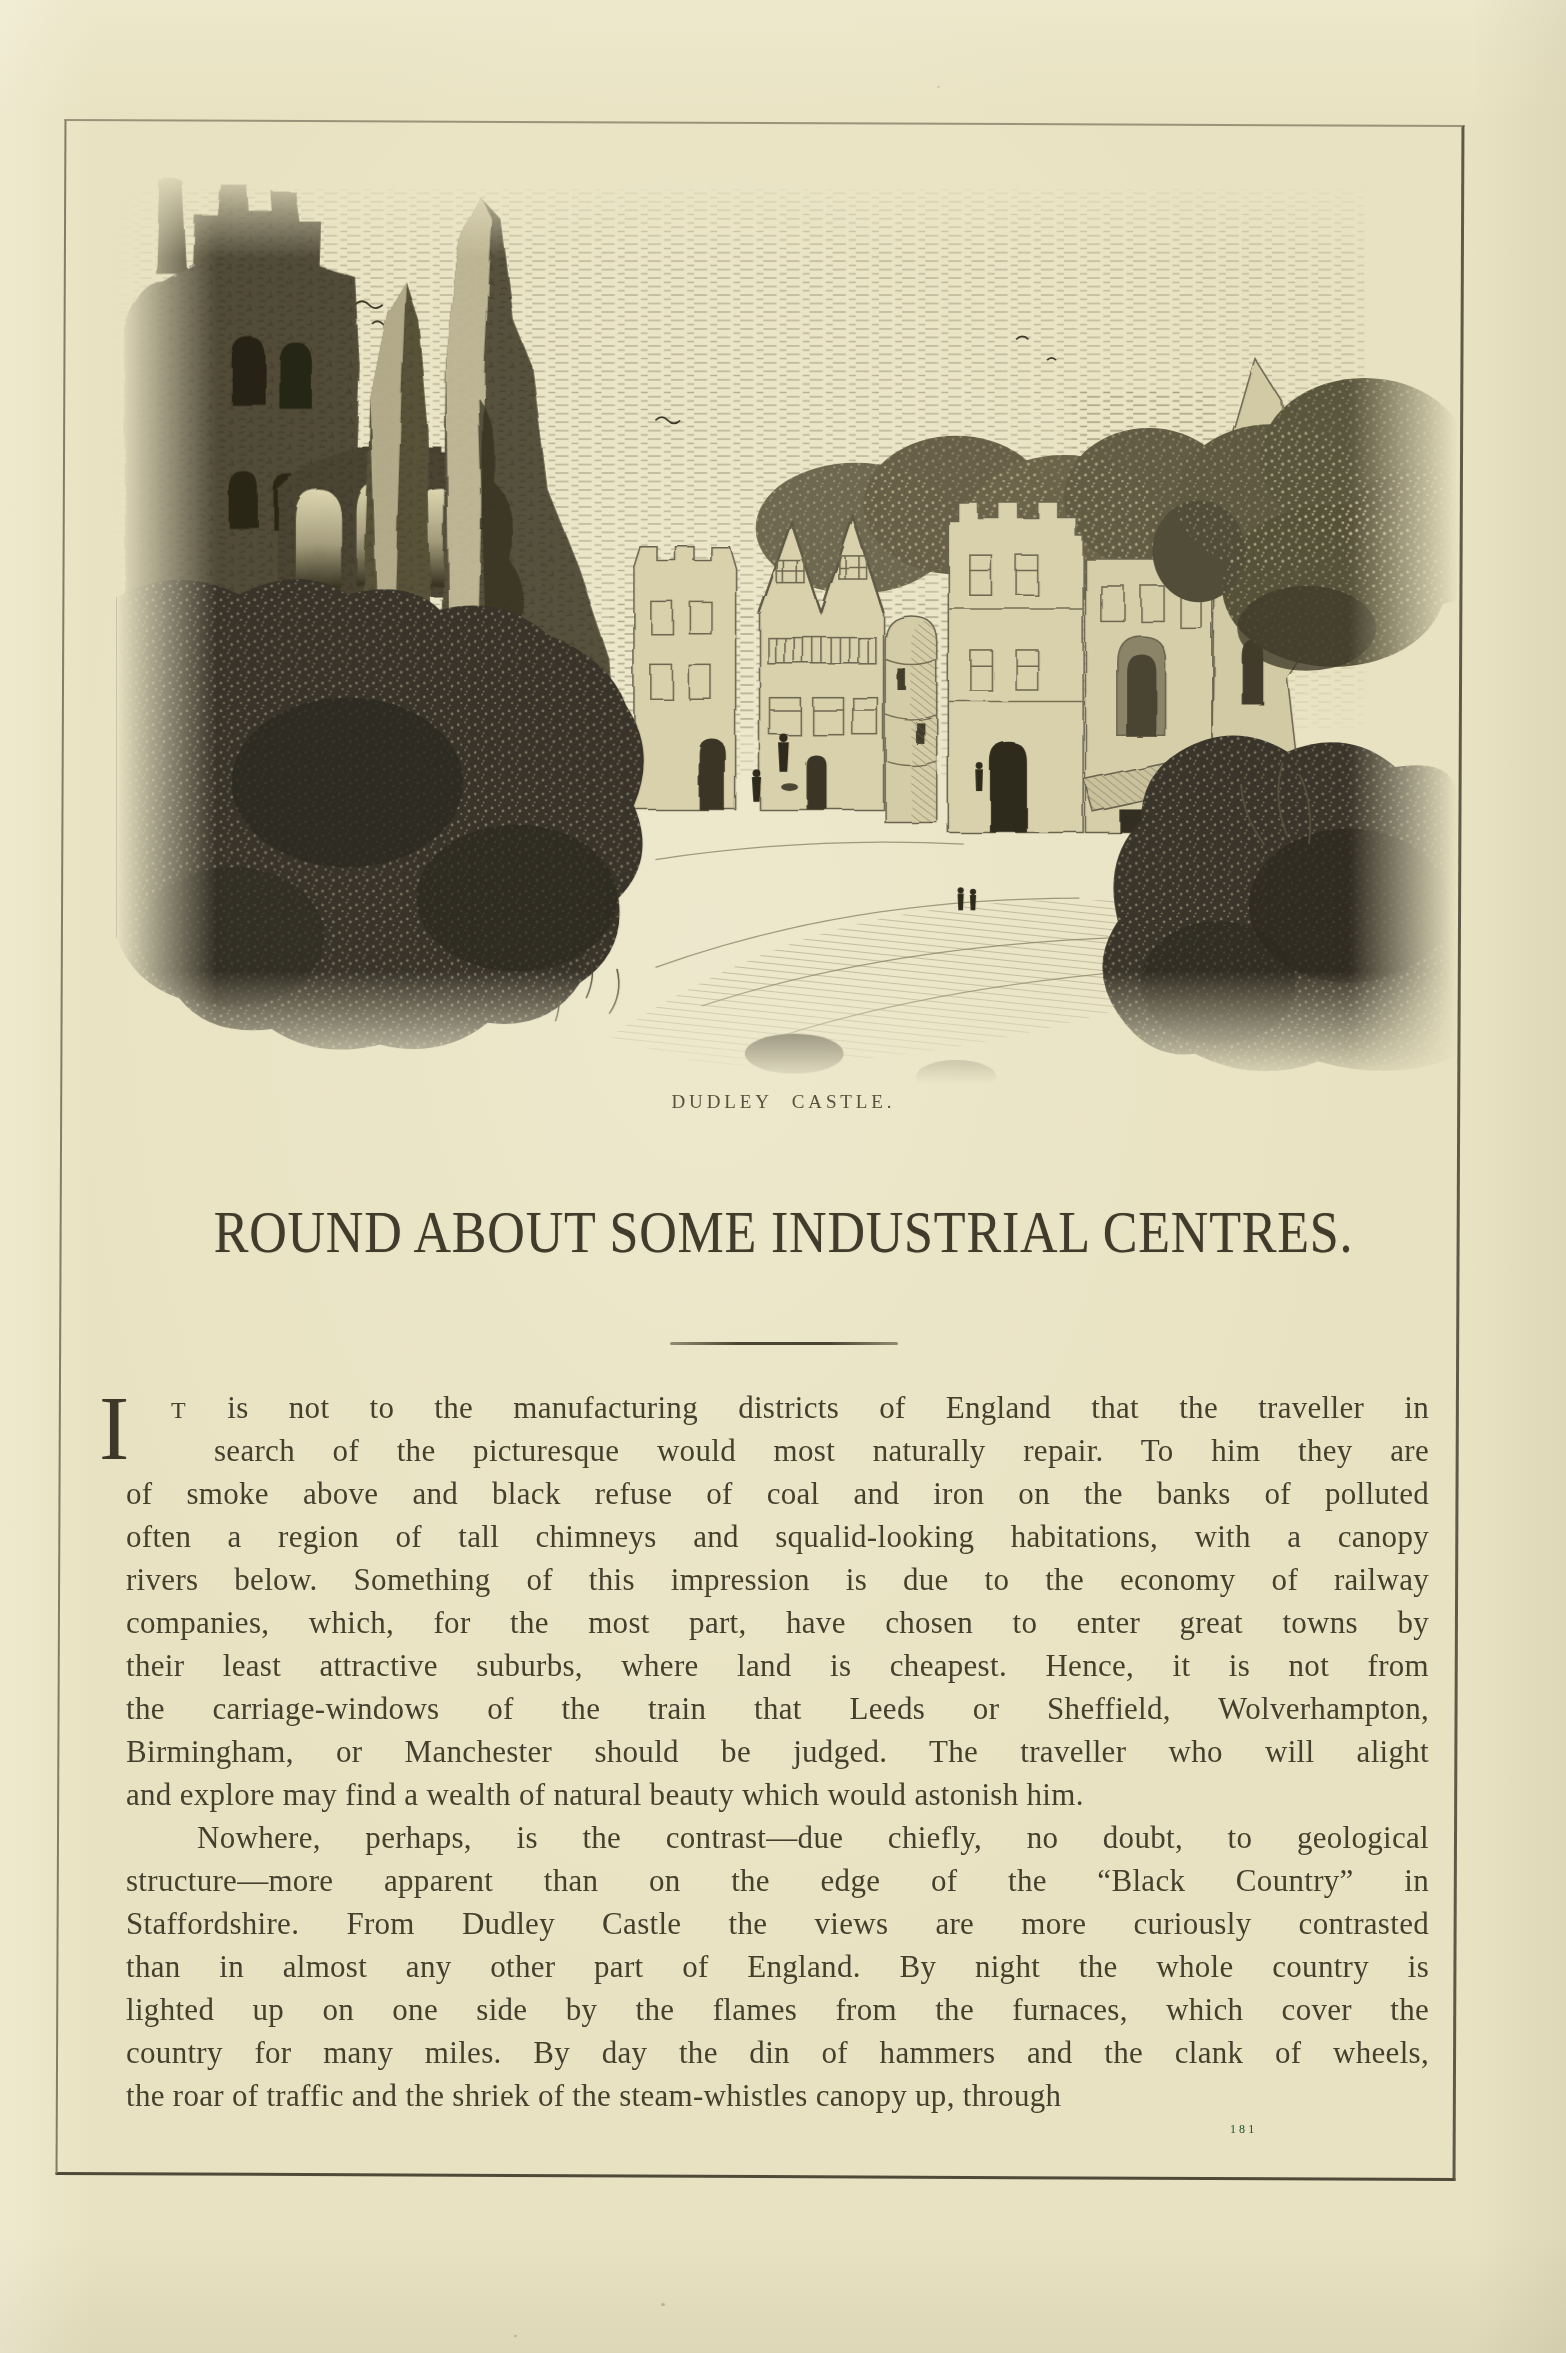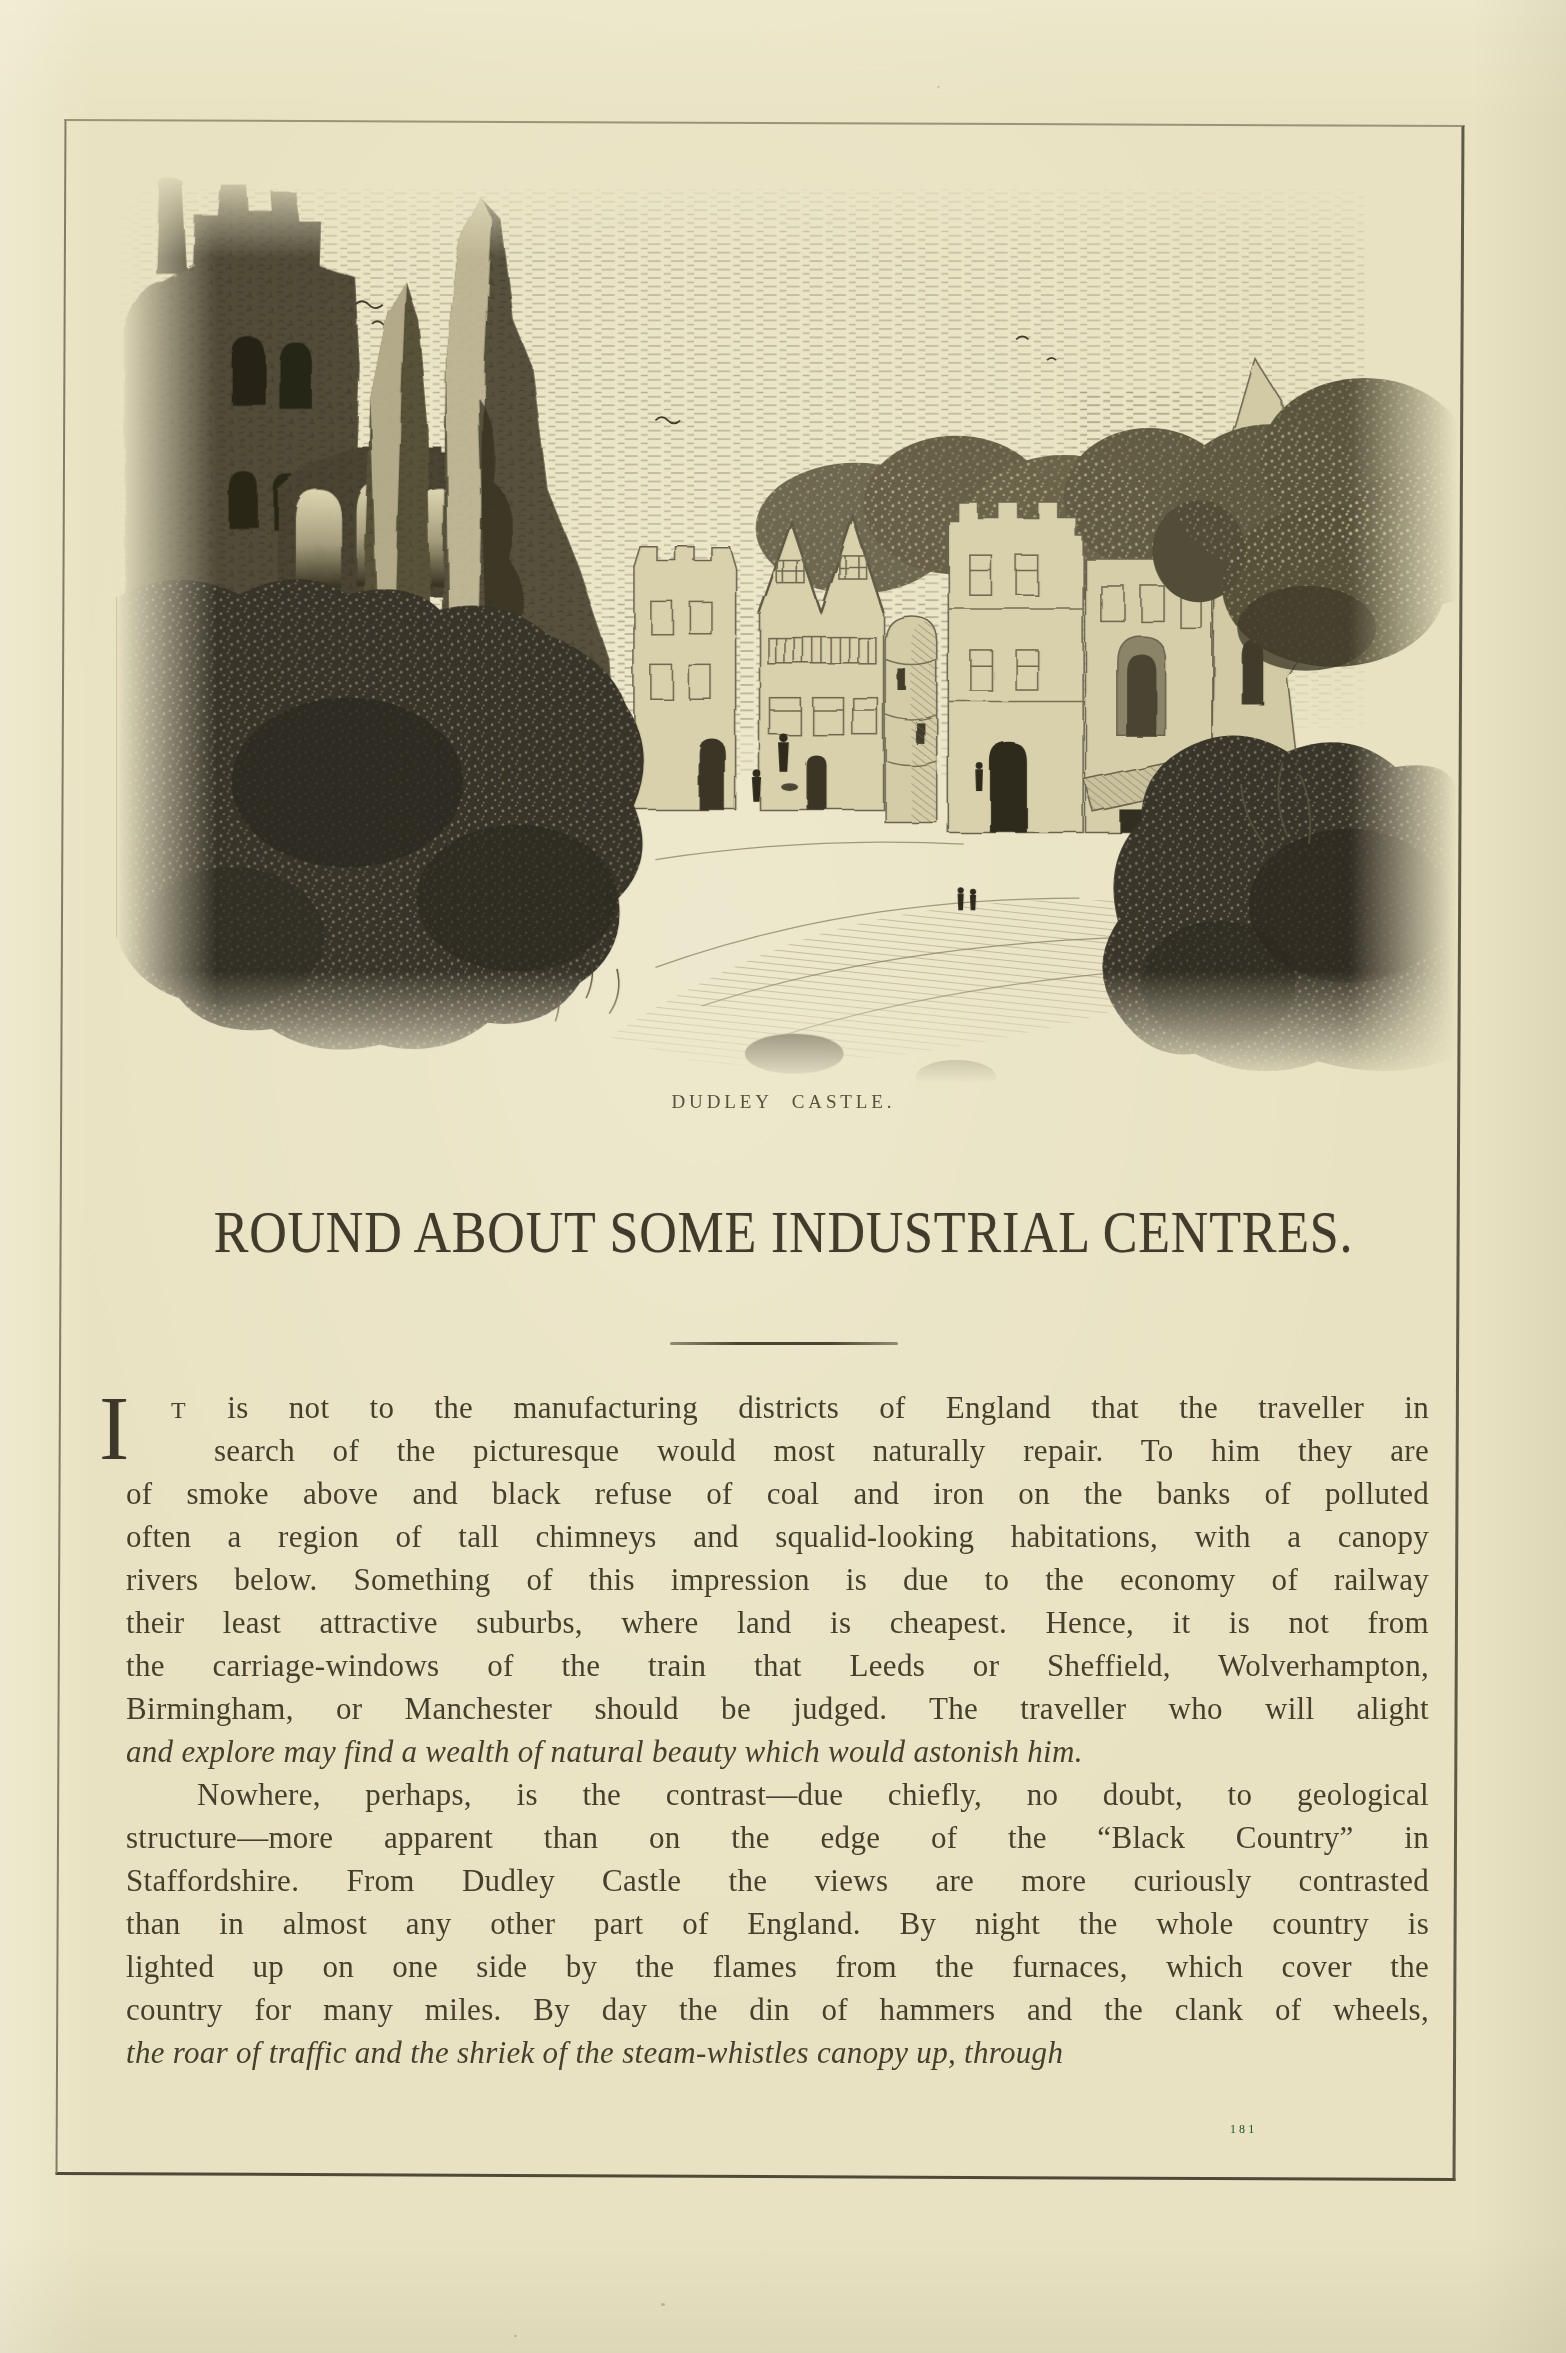--- a/index.html
+++ b/index.html
@@ -37,21 +37,21 @@
   .divider{
     position:absolute;left:50%;top:1342px;width:228px;height:3.1px;margin-left:-114px;
     background:linear-gradient(to right, rgba(72,66,48,.55), #4a4432 30%, #4a4432 70%, rgba(72,66,48,.55));
     border-radius:1.5px;
   }
   .bodytext{
     position:absolute;left:99px;top:1386px;width:1330px;
     font-size:31px;color:#45402e;letter-spacing:0.3px;
   }
   .ln{height:43px;line-height:43px;text-align:justify;text-align-last:justify;overflow:visible;white-space:nowrap;margin-left:27px;}
-  .ln.end{text-align-last:left;font-style:italic;}
+  .ln.end{text-align-last:left;}
   .ln.l1{padding-left:45px;}
   .ln.l2{padding-left:88px;}
   .ln.indent{padding-left:71px;}
   .dropcap{
     position:absolute;left:0px;top:-3.1px;
     font-size:91px;line-height:91px;color:#3d382a;
   }
   .leadcap{font-size:24px;letter-spacing:1.5px;color:#45402e;}
   .page-number{
     position:absolute;left:1230px;top:2122px;
@@ -334,20 +334,21 @@
 
 <div class="divider"></div>
 
 <div class="bodytext">
   <span class="dropcap">I</span>
   <div class="ln l1"><span class="leadcap">T</span> <span>is not to the manufacturing districts of England that the traveller in</span></div>
   <div class="ln l2">search of the picturesque would most naturally repair.  To him they are</div>
   <div class="ln">of smoke above and black refuse of coal and iron on the banks of polluted</div>
   <div class="ln">often a region of tall chimneys and squalid-looking habitations, with a canopy</div>
   <div class="ln">rivers below.  Something of this impression is due to the economy of railway</div>
+  <div class="ln">companies, which, for the most part, have chosen to enter great towns by</div>
   <div class="ln">their least attractive suburbs, where land is cheapest.  Hence, it is not from</div>
   <div class="ln">the carriage-windows of the train that Leeds or Sheffield, Wolverhampton,</div>
   <div class="ln">Birmingham, or Manchester should be judged.  The traveller who will alight</div>
   <div class="ln end">and explore may find a wealth of natural beauty which would astonish him.</div>
   <div class="ln indent">Nowhere, perhaps, is the contrast—due chiefly, no doubt, to geological</div>
   <div class="ln">structure—more apparent than on the edge of the “Black Country” in</div>
   <div class="ln">Staffordshire.  From Dudley Castle the views are more curiously contrasted</div>
   <div class="ln">than in almost any other part of England.  By night the whole country is</div>
   <div class="ln">lighted up on one side by the flames from the furnaces, which cover the</div>
   <div class="ln">country for many miles.  By day the din of hammers and the clank of wheels,</div>

